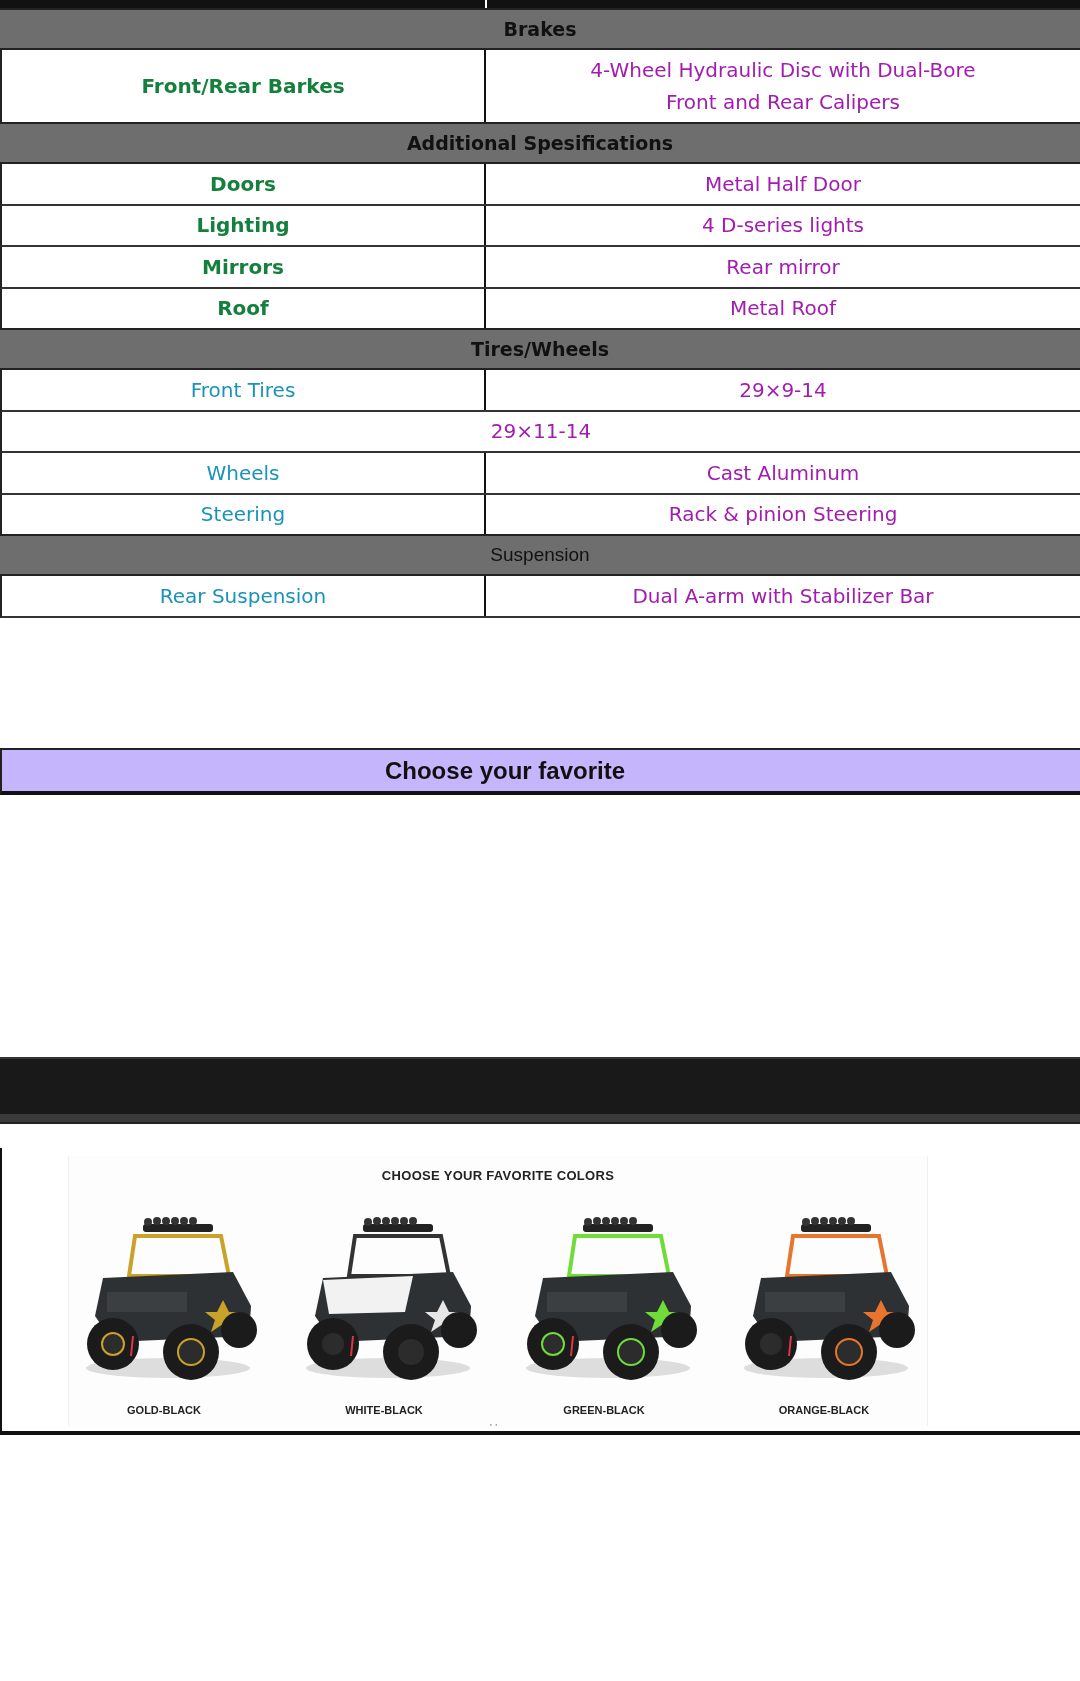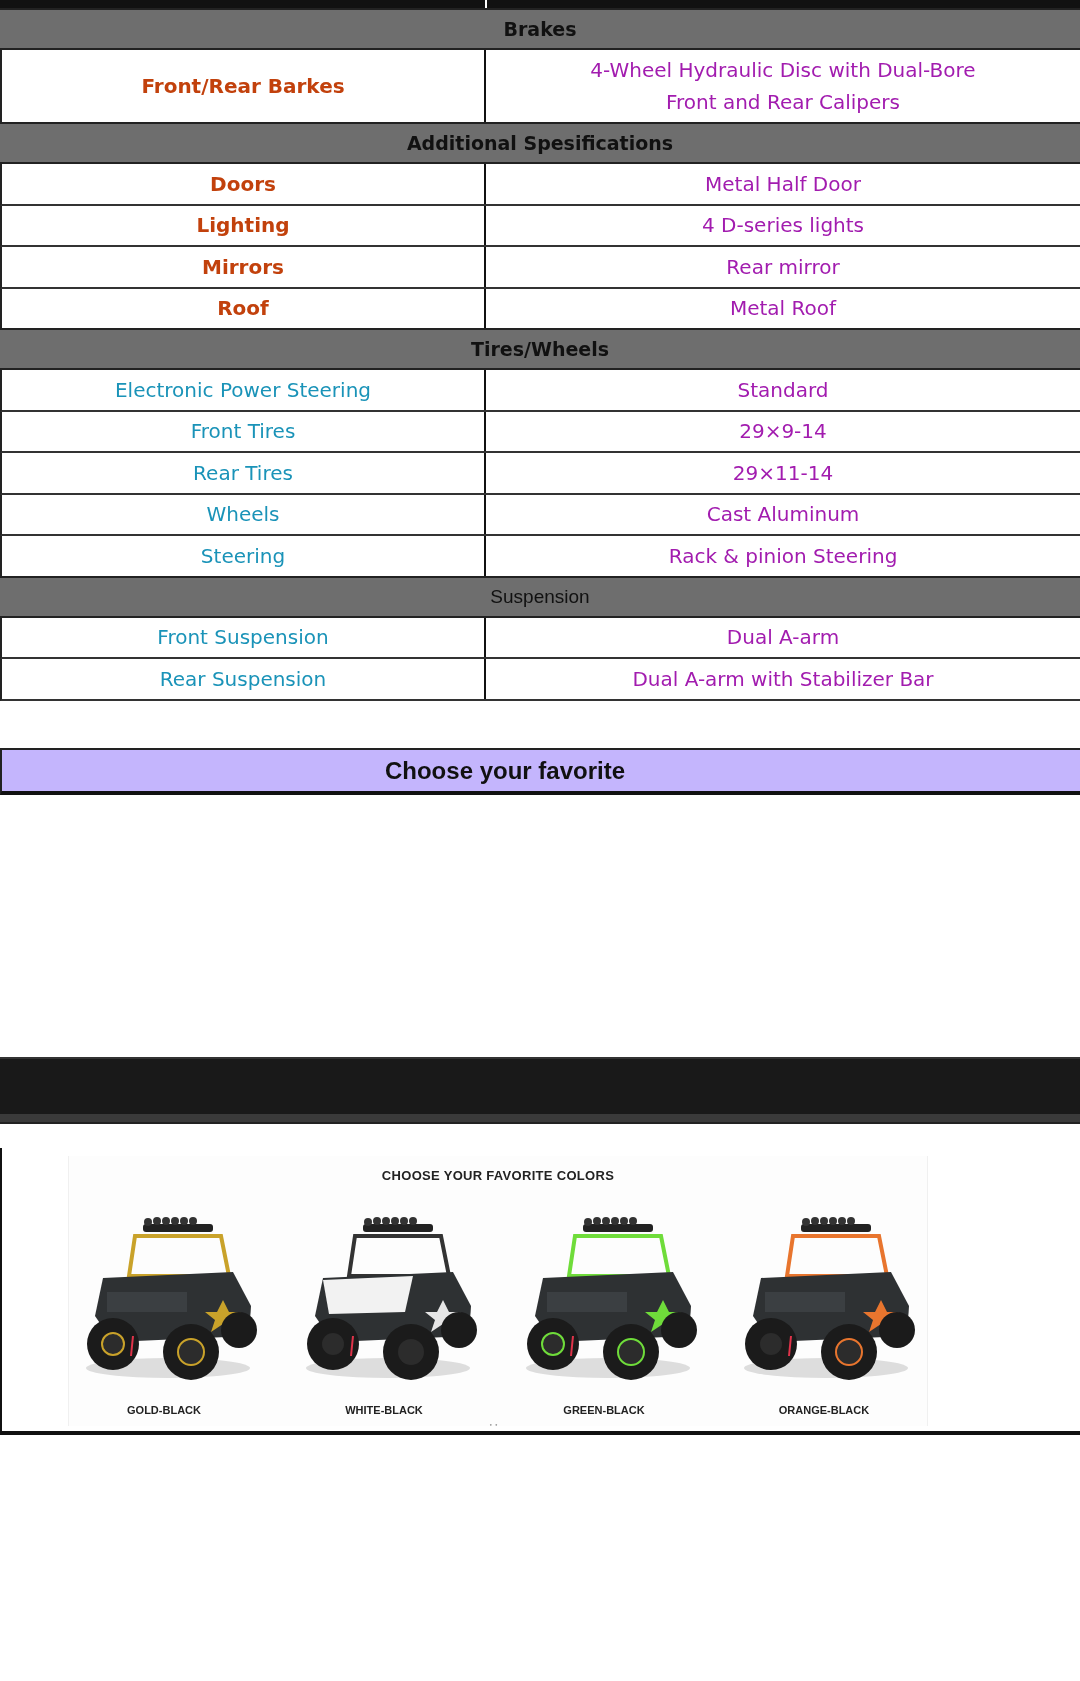--- a/index.html
+++ b/index.html
@@ -15,21 +15,21 @@
     display: flex; align-items: center; justify-content: center;
     font-size: 19px; font-weight: bold; color: #111; margin-top: -2px;
   }
   .spec-row {
     display: flex; height: 41.5px; background: #fff; border-bottom: 2px solid #333;
     border-left: 2px solid #222;
   }
   .spec-row.tall { height: 74px; }
   .spec-label {
     width: 484px; display: flex; align-items: center; justify-content: center;
-    font-size: 20px; color: #c2410c; border-right: 2px solid #111; text-align: center;
+    font-size: 20px; color: #15803d; border-right: 2px solid #111; text-align: center;
   }
   .spec-label.bold { font-weight: bold; }
   .spec-label.light { color: #1a93b8; font-weight: normal; }
   .spec-value {
     flex: 1; display: flex; align-items: center; justify-content: center;
     font-size: 20px; color: #a21caf; text-align: center; line-height: 32px;
   }
   .spec-value.multi { flex-direction: column; }
 
   .choose-bar {
@@ -96,45 +96,36 @@
     <div class="spec-label bold">Mirrors</div>
     <div class="spec-value">Rear mirror</div>
   </div>
   <div class="spec-row">
     <div class="spec-label bold">Roof</div>
     <div class="spec-value">Metal Roof</div>
   </div>
 
   <div class="section-header">Tires/Wheels</div>
   <div class="spec-row">
-    <div class="spec-label light">Electronic Power Steering</div>
-    <div class="spec-value">Standard</div>
-  </div>
-  <div class="spec-row">
     <div class="spec-label light">Front Tires</div>
     <div class="spec-value">29×9-14</div>
   </div>
   <div class="spec-row">
-    <div class="spec-label light">Rear Tires</div>
     <div class="spec-value">29×11-14</div>
   </div>
   <div class="spec-row">
     <div class="spec-label light">Wheels</div>
     <div class="spec-value">Cast Aluminum</div>
   </div>
   <div class="spec-row">
     <div class="spec-label light">Steering</div>
     <div class="spec-value">Rack &amp; pinion Steering</div>
   </div>
 
   <div class="section-header" style="font-weight:normal; font-family:'Liberation Sans', sans-serif;">Suspension</div>
-  <div class="spec-row">
-    <div class="spec-label light">Front Suspension</div>
-    <div class="spec-value">Dual A-arm</div>
-  </div>
   <div class="spec-row">
     <div class="spec-label light">Rear Suspension</div>
     <div class="spec-value">Dual A-arm with Stabilizer Bar</div>
   </div>
 </div>
 
 <div class="choose-bar">Choose your favorite</div>
 
 <div class="dark-band"></div>
 <div class="dark-strip"></div>

